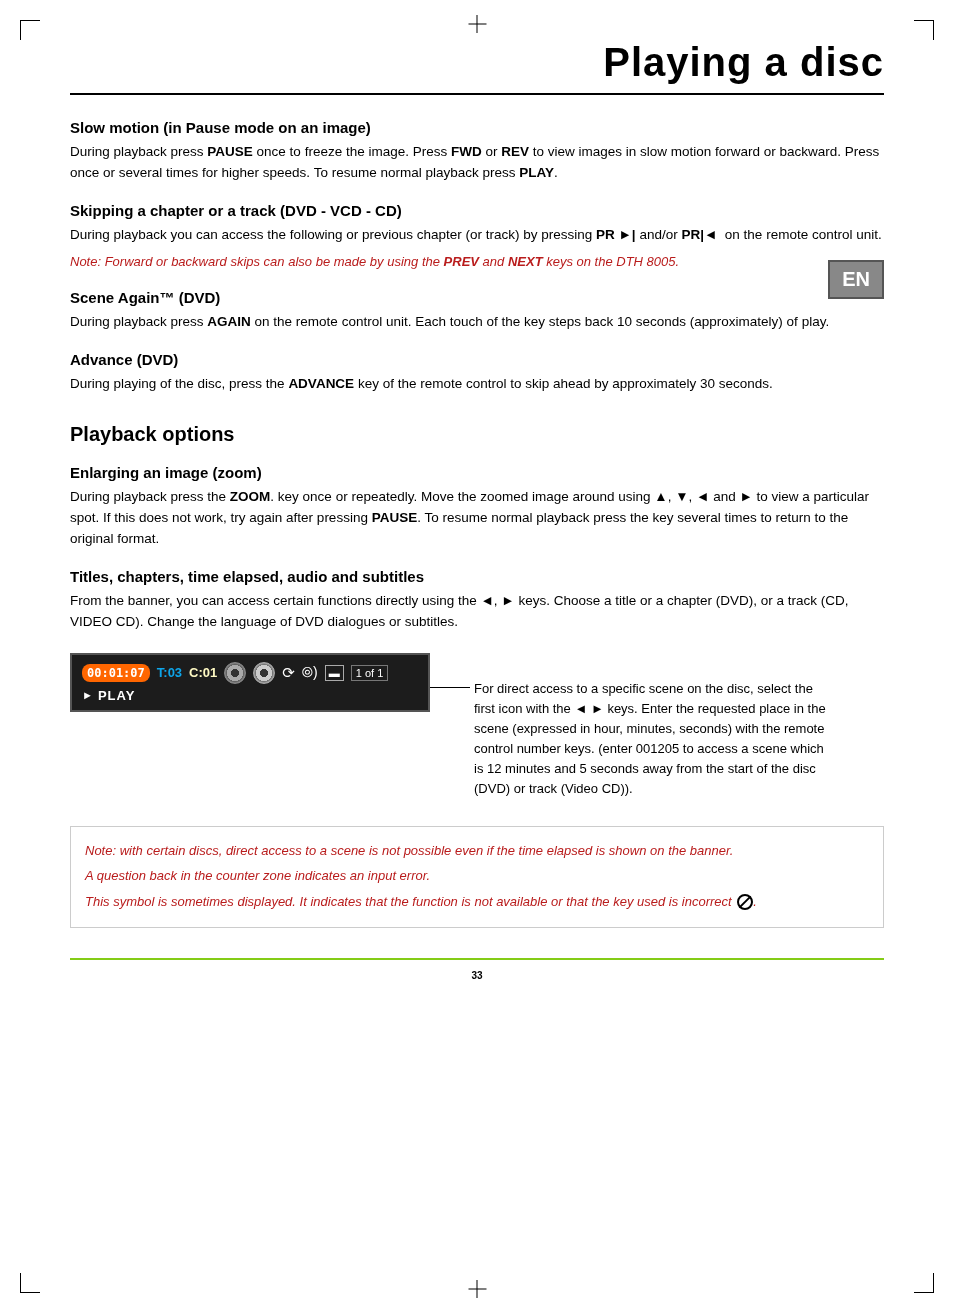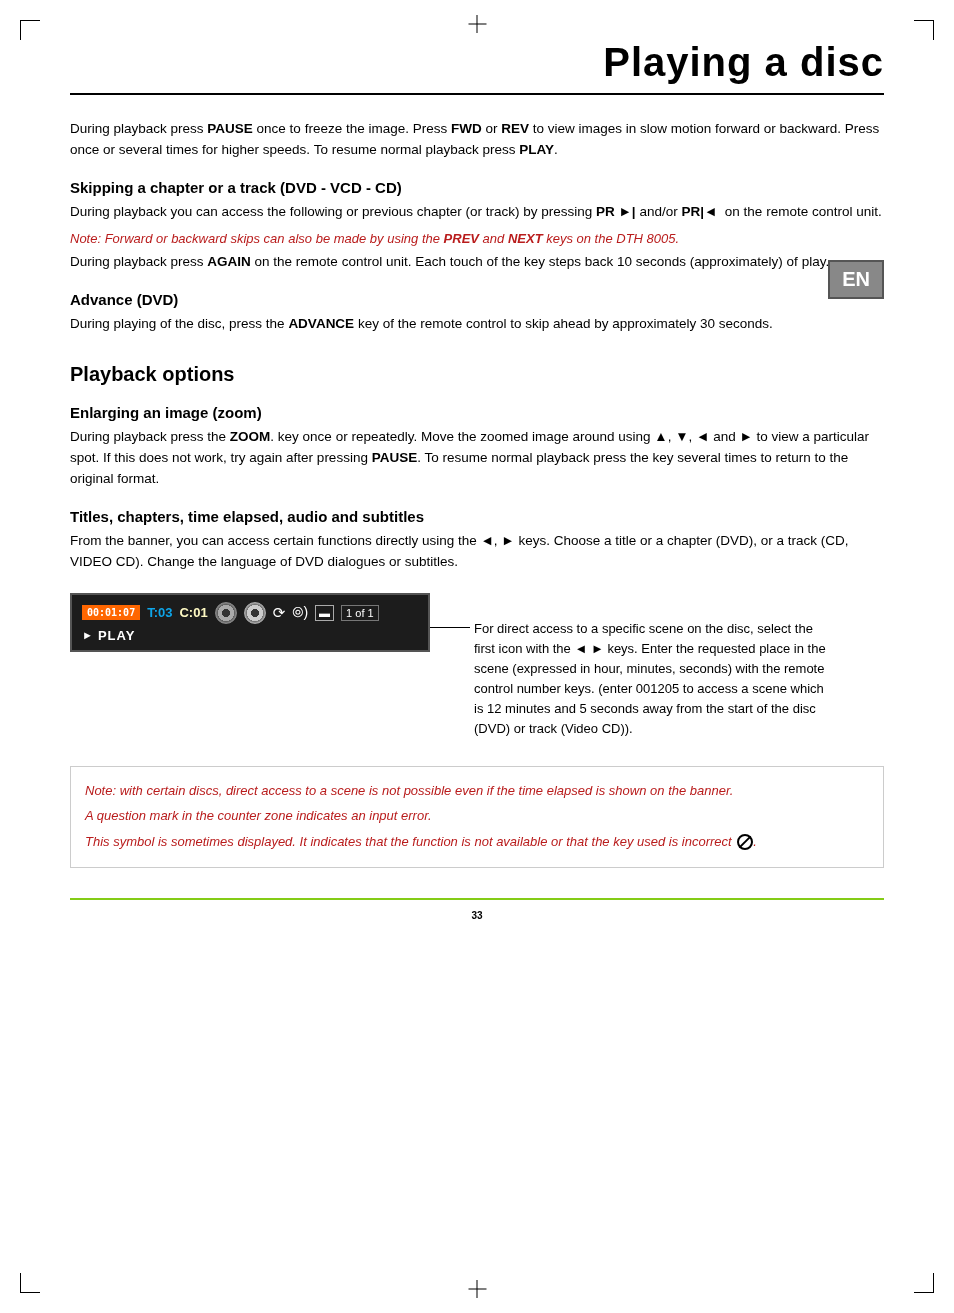--- a/index.html
+++ b/index.html
@@ -243,36 +243,38 @@
 
   <div class="crosshair-bottom"></div>
 
   <div class="en-badge">EN</div>
 
   <div class="page-title-bar">
     <span class="page-title">Playing a disc</span>
   </div>
 
   <div>
+    <div class="section-heading">Slow motion (in Pause mode on an image)</div>
     <p class="body-text">
       During playback press <strong>PAUSE</strong> once to freeze the image. Press <strong>FWD</strong> or <strong>REV</strong> to view images in slow motion forward or backward. Press once or several times for higher speeds. To resume normal playback press <strong>PLAY</strong>.
     </p>
   </div>
 
   <div>
     <div class="section-heading">Skipping a chapter or a track (DVD - VCD - CD)</div>
     <p class="body-text">
       During playback you can access the following or previous chapter (or track) by pressing <strong>PR ►|</strong> and/or <strong>PR|◄</strong> &nbsp;on the remote control unit.
     </p>
     <p class="note-text">
       <em>Note: Forward or backward skips can also be made by using the <strong>PREV</strong> and <strong>NEXT</strong> keys on the DTH 8005.</em>
     </p>
   </div>
 
   <div>
+    <div class="section-heading">Scene Again™ (DVD)</div>
     <p class="body-text">
       During playback press <strong>AGAIN</strong> on the remote control unit. Each touch of the key steps back 10 seconds (approximately) of play.
     </p>
   </div>
 
   <div>
     <div class="section-heading">Advance (DVD)</div>
     <p class="body-text">
       During playing of the disc, press the <strong>ADVANCE</strong> key of the remote control to skip ahead by approximately 30 seconds.
     </p>
@@ -294,21 +296,21 @@
         From the banner, you can access certain functions directly using the ◄, ► keys. Choose a title or a chapter (DVD), or a track (CD, VIDEO CD). Change the language of DVD dialogues or subtitles.
       </p>
     </div>
 
     <div class="full-banner-section">
       <div class="banner-display-area">
 
         <div style="background:#1c1c1c; border:2px solid #555; padding:7px 10px; display:inline-block; min-width:360px;">
 
           <div style="display:flex; align-items:center; gap:7px; margin-bottom:4px;">
-            <span style="background:#ff6600; color:#fff; font-family:monospace; font-size:10px; font-weight:bold; padding:2px 5px;">00:01:07</span>
+            <span style="background:#ff6600; color:#fff; font-family:monospace; font-size:12px; font-weight:bold; padding:2px 5px;border-radius:8px;">00:01:07</span>
             <span style="color:#0ea5e9; font-size:13px; font-weight:bold;">T:03</span>
             <span style="color:#fef9c3; font-size:13px; font-weight:bold;">C:01</span>
 
             <span style="display:inline-block; width:22px; height:22px; border-radius:50%; background:radial-gradient(circle at center, #333 4px, #aaa 4px, #aaa 8px, #555 8px, #999 11px); border:1px solid #888; vertical-align:middle;"></span>
 
             <span style="display:inline-block; width:22px; height:22px; border-radius:50%; background:radial-gradient(circle at center, #333 4px, #ccc 4px, #ccc 8px, #666 8px, #bbb 11px); border:1px solid #aaa; vertical-align:middle;"></span>
 
             <span style="color:#fff; font-size:15px; vertical-align:middle;">⟳</span>
 
             <span style="color:#fff; font-size:14px; vertical-align:middle;">⦾)</span>
@@ -330,21 +332,21 @@
           <div style="width:40px; height:1px; background:#000; margin-top:8px;"></div>
         </div>
         <p class="body-text" style="font-size:13px; max-width:360px;">For direct access to a specific scene on the disc, select the first icon with the ◄ ► keys. Enter the requested place in the scene (expressed in hour, minutes, seconds) with the remote control number keys. (enter 001205 to access a scene which is 12 minutes and 5 seconds away from the start of the disc (DVD) or track (Video CD)).</p>
       </div>
     </div>
 
   </div>
 
   <div class="notes-section">
     <p class="note-text">Note: with certain discs, direct access to a scene is not possible even if the time elapsed is shown on the banner.</p>
-    <p class="note-text">A question mark in the counter zone indicates an input error.</p>
+    <p class="note-text">A question back in the counter zone indicates an input error.</p>
     <p class="note-text">
       <span>This symbol is sometimes displayed. It indicates that the function is not available or that the key used is incorrect</span>
       <span class="no-symbol"></span>.
     </p>
   </div>
 
   <div class="page-number">33</div>
 
 </div>
 

